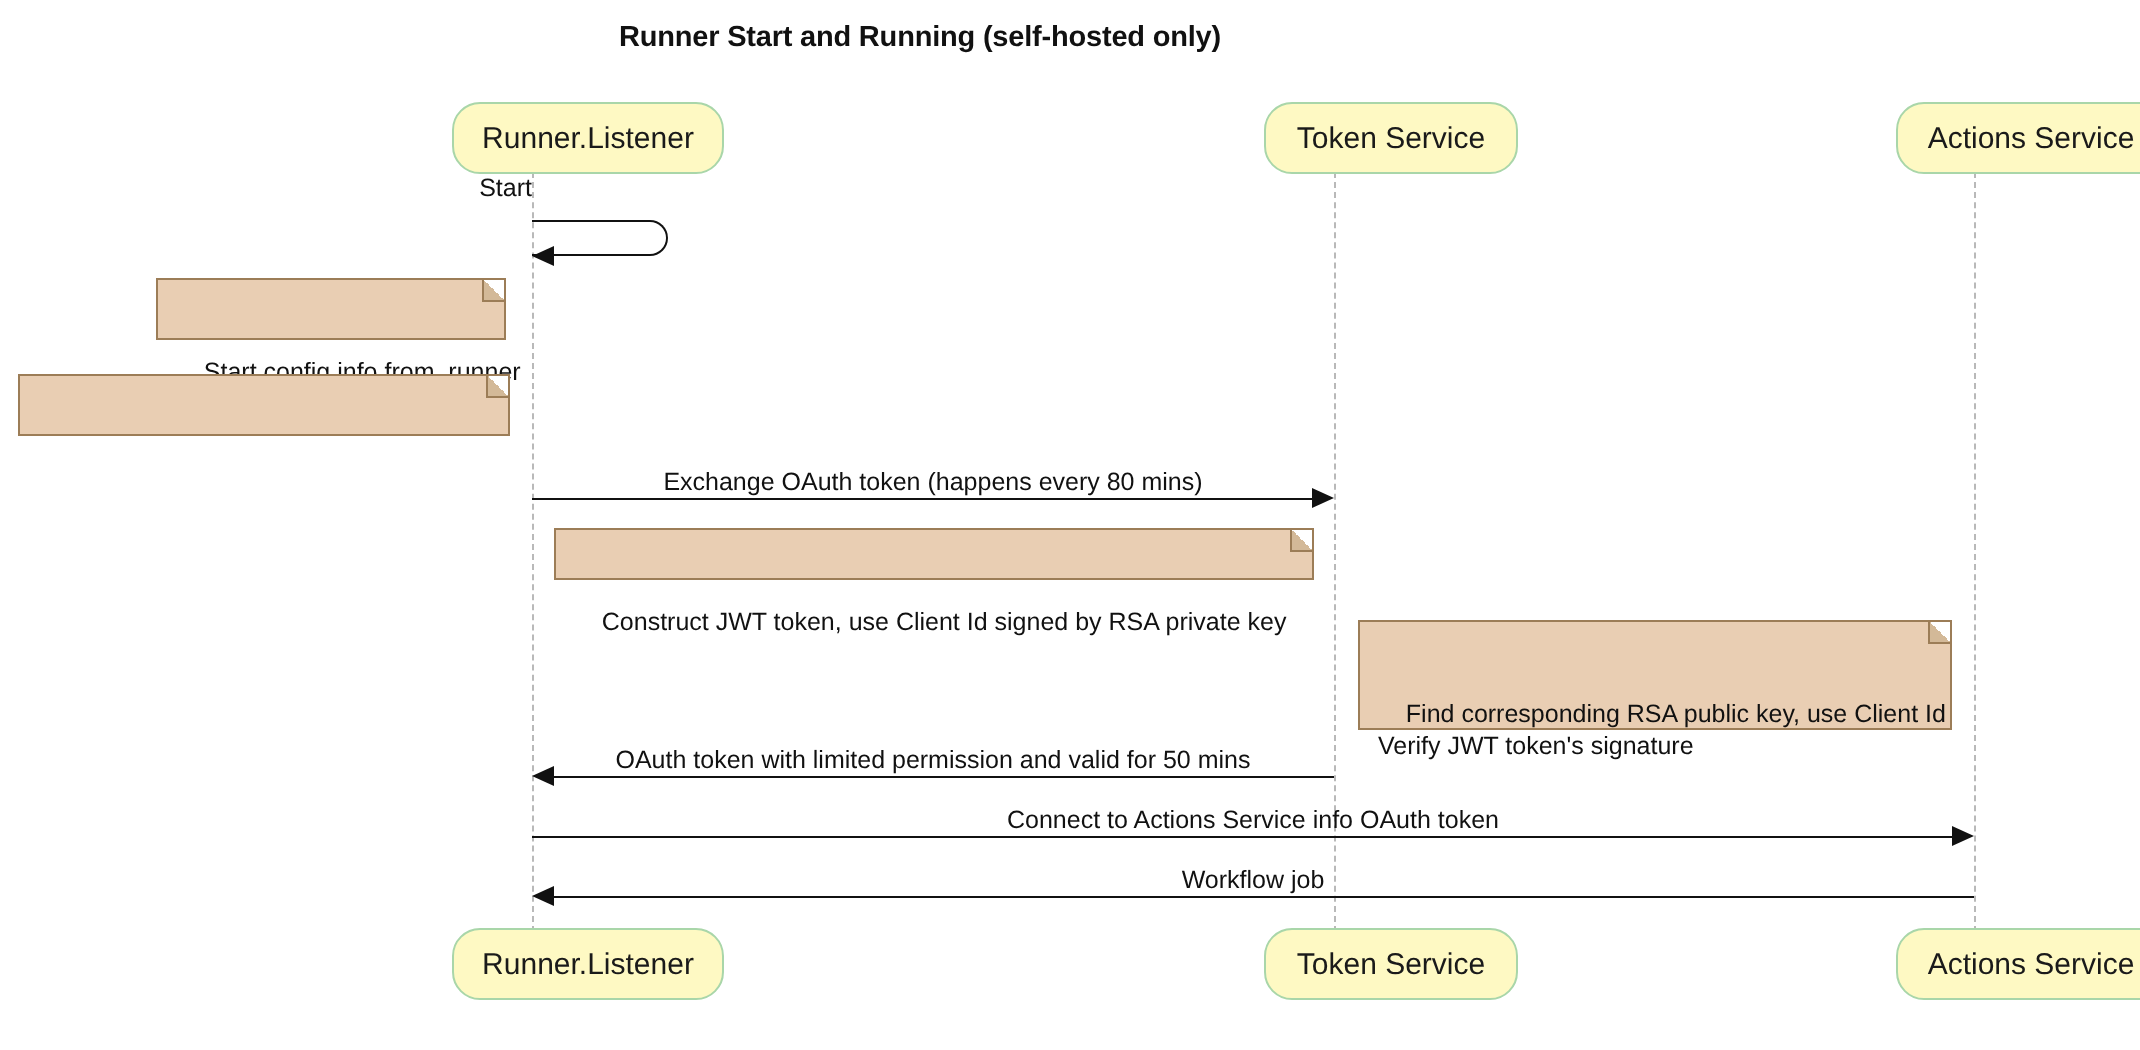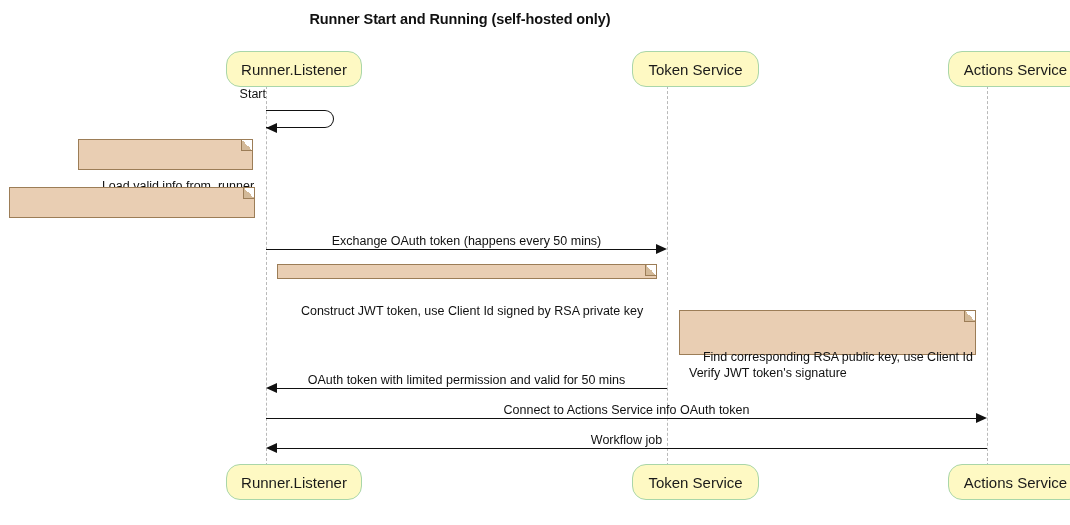--- a/index.html
+++ b/index.html
@@ -123,37 +123,37 @@
   <div class="participant" style="left:920px; top:51px; width:135px;">
     <span>Actions Service</span>
   </div>
 
   <div class="msg-label" style="left:206px; top:87px; width:60px; text-align:right;">Start</div>
   <div class="self-loop" style="left:266px; top:110px; width:68px; height:18px;"></div>
   <div class="arrow-head arrow-left" style="left:266px; top:123px;"></div>
 
   <div class="note" style="left:78px; top:139px; width:175px; height:31px;">
     <span class="fold"></span>
-    <span>Load valid info from .runner</span>
+    <span>Start config info from .runner</span>
   </div>
 
   <div class="note" style="left:9px; top:187px; width:246px; height:31px;">
     <span class="fold"></span>
   </div>
 
-  <div class="msg-label" style="left:266px; top:234px; width:401px;">Exchange OAuth token (happens every 50 mins)</div>
+  <div class="msg-label" style="left:266px; top:234px; width:401px;">Exchange OAuth token (happens every 80 mins)</div>
   <div class="msg-line" style="left:266px; top:249px; width:390px;"></div>
   <div class="arrow-head arrow-right" style="left:656px; top:244px;"></div>
 
-  <div class="note" style="left:277px; top:264px; width:380px; height:15px;">
+  <div class="note" style="left:277px; top:264px; width:380px; height:26px;">
     <span class="fold"></span>
     <span>Construct JWT token, use Client Id signed by RSA private key</span>
   </div>
 
-  <div class="note" style="left:679px; top:310px; width:297px; height:45px;">
+  <div class="note" style="left:679px; top:310px; width:297px; height:55px;">
     <span class="fold"></span>
     <span>Find corresponding RSA public key, use Client Id
 Verify JWT token's signature</span>
   </div>
 
   <div class="msg-label" style="left:266px; top:373px; width:401px;">OAuth token with limited permission and valid for 50 mins</div>
   <div class="msg-line" style="left:277px; top:388px; width:390px;"></div>
   <div class="arrow-head arrow-left" style="left:266px; top:383px;"></div>
 
   <div class="msg-label" style="left:266px; top:403px; width:721px;">Connect to Actions Service info OAuth token</div>

